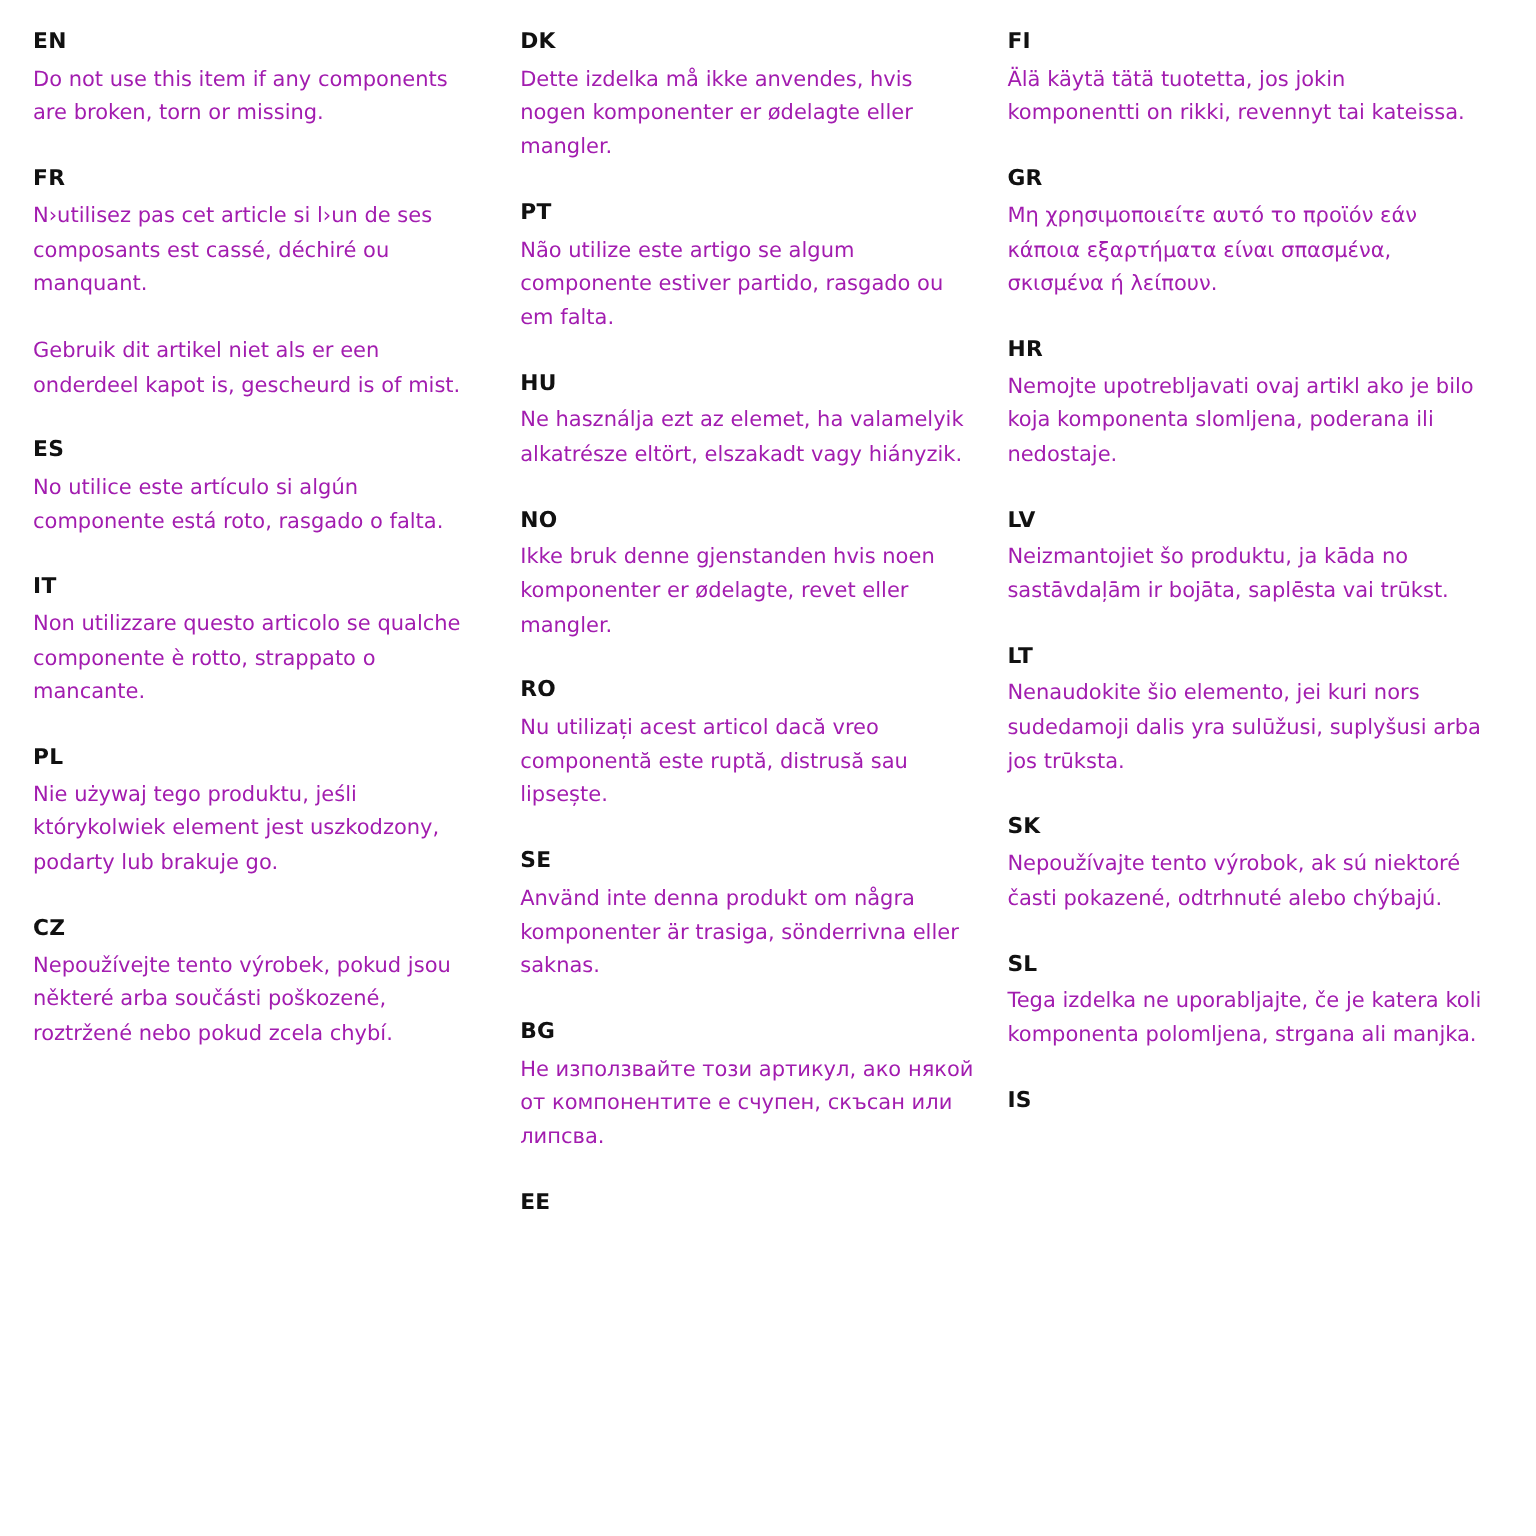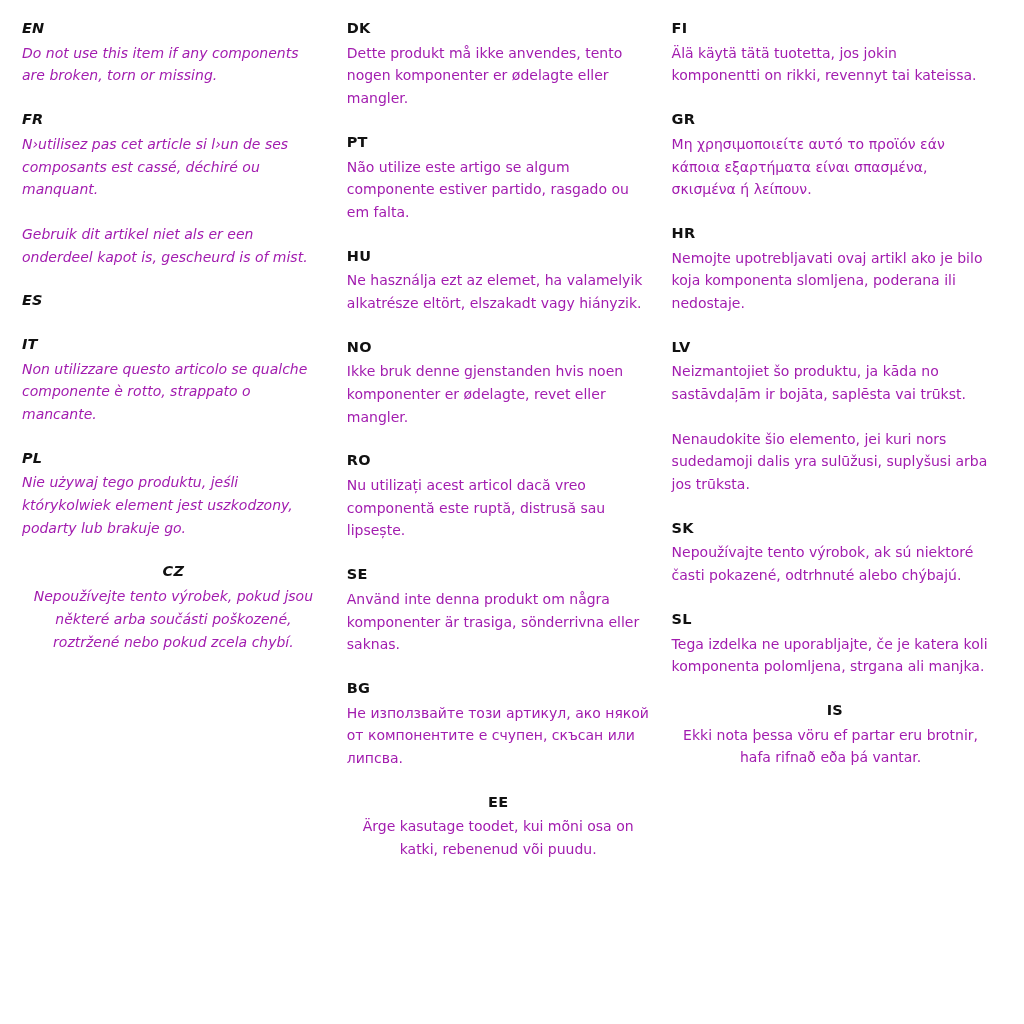--- a/index.html
+++ b/index.html
@@ -25,28 +25,28 @@
   .columns {
     display: flex;
     flex-direction: row;
     align-items: flex-start;
     width: 100%;
     height: 100%;
   }
   .column {
     box-sizing: border-box;
   }
-  .col-1 { width: 330px; padding-right: 22px; font-style: italic; }
+  .col-1 { width: 330px; padding-right: 22px; }
   .col-2 { width: 330px; padding-right: 22px; }
   .col-3 { width: 336px; padding-right: 4px; }
 
   .entry {
     margin-bottom: 22px;
   }
-  .entry:last-child { margin-bottom: 0; text-align: center; }
+  .entry:last-child { margin-bottom: 0; }
 
   .lang-code {
     font-weight: bold;
     font-size: 14.5px;
     line-height: 1.5;
     letter-spacing: 0.2px;
     color: #111111;
     margin-bottom: 2px;
   }
   .lang-text {
@@ -71,39 +71,40 @@
       </div>
       <div class="entry">
         <div class="lang-code">FR</div>
         <div class="lang-text">N›utilisez pas cet article si l›un de ses composants est cassé, déchiré ou manquant.</div>
       </div>
       <div class="entry">
         <div class="lang-text">Gebruik dit artikel niet als er een onderdeel kapot is, gescheurd is of mist.</div>
       </div>
       <div class="entry">
         <div class="lang-code">ES</div>
+        <div class="lang-text">No utilice este artículo si algún componente está roto, rasgado o falta.</div>
       </div>
       <div class="entry">
         <div class="lang-code">IT</div>
         <div class="lang-text">Non utilizzare questo articolo se qualche componente è rotto, strappato o mancante.</div>
       </div>
       <div class="entry">
         <div class="lang-code">PL</div>
         <div class="lang-text">Nie używaj tego produktu, jeśli którykolwiek element jest uszkodzony, podarty lub brakuje go.</div>
       </div>
       <div class="entry">
         <div class="lang-code">CZ</div>
         <div class="lang-text">Nepoužívejte tento výrobek, pokud jsou některé arba součásti poškozené, roztržené nebo pokud zcela chybí.</div>
       </div>
     </div>
 
     <div class="column col-2">
       <div class="entry">
         <div class="lang-code">DK</div>
-        <div class="lang-text">Dette produkt må ikke anvendes, tento nogen komponenter er ødelagte eller mangler.</div>
+        <div class="lang-text">Dette izdelka må ikke anvendes, hvis nogen komponenter er ødelagte eller mangler.</div>
       </div>
       <div class="entry">
         <div class="lang-code">PT</div>
         <div class="lang-text">Não utilize este artigo se algum componente estiver partido, rasgado ou em falta.</div>
       </div>
       <div class="entry">
         <div class="lang-code">HU</div>
         <div class="lang-text">Ne használja ezt az elemet, ha valamelyik alkatrésze eltört, elszakadt vagy hiányzik.</div>
       </div>
       <div class="entry">
@@ -117,21 +118,20 @@
       <div class="entry">
         <div class="lang-code">SE</div>
         <div class="lang-text">Använd inte denna produkt om några komponenter är trasiga, sönderrivna eller saknas.</div>
       </div>
       <div class="entry">
         <div class="lang-code">BG</div>
         <div class="lang-text">Не използвайте този артикул, ако някой от компонентите е счупен, скъсан или липсва.</div>
       </div>
       <div class="entry">
         <div class="lang-code">EE</div>
-        <div class="lang-text">Ärge kasutage toodet, kui mõni osa on katki, rebenenud või puudu.</div>
       </div>
     </div>
 
     <div class="column col-3">
       <div class="entry">
         <div class="lang-code">FI</div>
         <div class="lang-text">Älä käytä tätä tuotetta, jos jokin komponentti on rikki, revennyt tai kateissa.</div>
       </div>
       <div class="entry gr">
         <div class="lang-code">GR</div>
@@ -139,30 +139,30 @@
       </div>
       <div class="entry">
         <div class="lang-code">HR</div>
         <div class="lang-text">Nemojte upotrebljavati ovaj artikl ako je bilo koja komponenta slomljena, poderana ili nedostaje.</div>
       </div>
       <div class="entry">
         <div class="lang-code">LV</div>
         <div class="lang-text">Neizmantojiet šo produktu, ja kāda no sastāvdaļām ir bojāta, saplēsta vai trūkst.</div>
       </div>
       <div class="entry">
+        <div class="lang-code">LT</div>
         <div class="lang-text">Nenaudokite šio elemento, jei kuri nors sudedamoji dalis yra sulūžusi, suplyšusi arba jos trūksta.</div>
       </div>
       <div class="entry">
         <div class="lang-code">SK</div>
         <div class="lang-text">Nepoužívajte tento výrobok, ak sú niektoré časti pokazené, odtrhnuté alebo chýbajú.</div>
       </div>
       <div class="entry">
         <div class="lang-code">SL</div>
         <div class="lang-text">Tega izdelka ne uporabljajte, če je katera koli komponenta polomljena, strgana ali manjka.</div>
       </div>
       <div class="entry">
         <div class="lang-code">IS</div>
-        <div class="lang-text">Ekki nota þessa vöru ef partar eru brotnir, hafa rifnað eða þá vantar.</div>
       </div>
     </div>
 
   </div>
 </div>
 
 </body></html>

